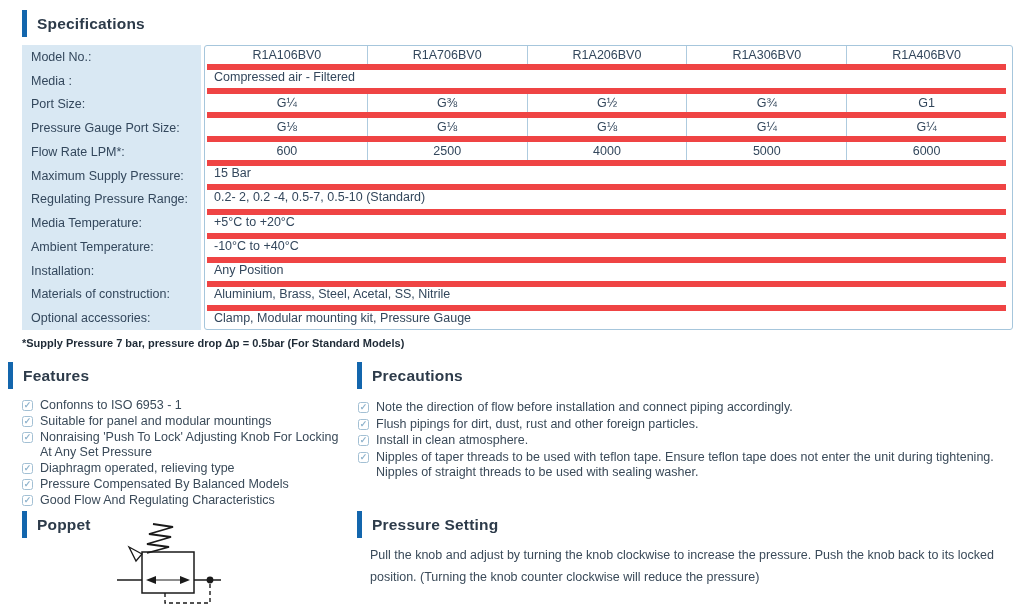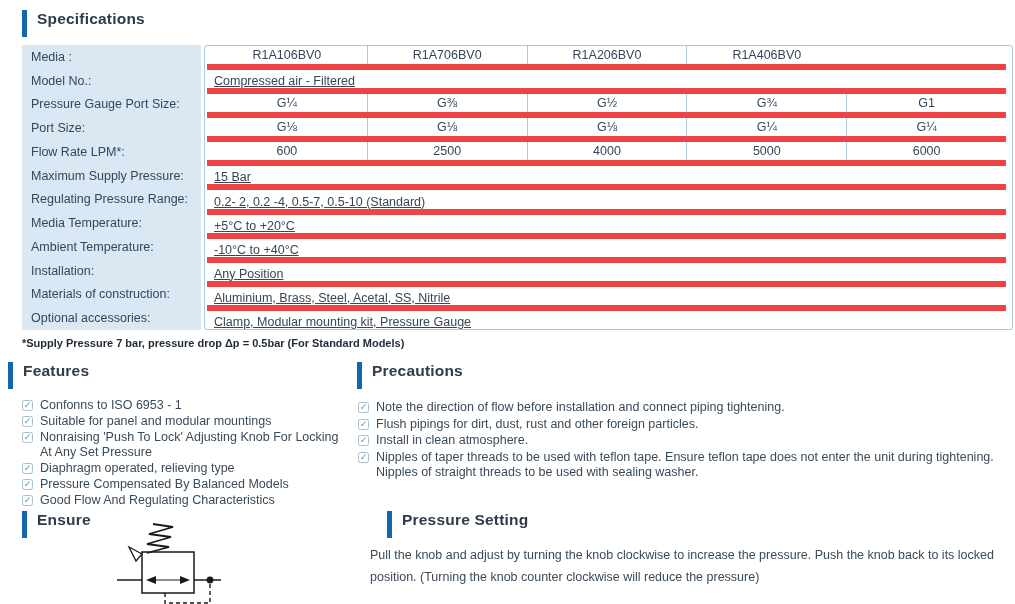--- a/index.html
+++ b/index.html
@@ -11,20 +11,21 @@
     height: 604px;
     background: #ffffff;
     overflow: hidden;
     color: #33475c;
   }
 
   
   .section-heading {
     position: absolute;
     display: flex;
+    align-items: center;
     gap: 10px;
   }
   .accent-bar {
     width: 5px;
     height: 27px;
     background: #1366ad;
     flex: none;
   }
   .section-title {
     font-size: 15.5px;
@@ -81,23 +82,22 @@
   .drow.cols .cell {
     display: flex;
     align-items: center;
     justify-content: center;
     border-left: 1px solid #aecbdf;
     text-align: center;
   }
   .drow.cols .cell:first-child { border-left: none; }
   .drow.full {
     display: flex;
-    align-items: flex-end;
+    align-items: flex-start;
     padding-left: 7px;
-    text-decoration: underline;
   }
 
   .footnote {
     position: absolute;
     left: 22px;
     top: 337px;
     font-size: 11px;
     font-weight: bold;
     color: #1e2a36;
     text-align: right;
@@ -153,38 +153,39 @@
 
 <div class="page">
 
   <div class="section-heading" style="left:22px; top:10px;">
     <span class="accent-bar"></span>
     <span class="section-title">Specifications</span>
   </div>
 
   <div class="spec-table">
     <div class="label-col">
+      <div>Model No.:</div>
       <div>Media :</div>
-      <div>Model No.:</div>
+      <div>Port Size:</div>
       <div>Pressure Gauge Port Size:</div>
-      <div>Port Size:</div>
       <div>Flow Rate LPM*:</div>
       <div>Maximum Supply Pressure:</div>
       <div>Regulating Pressure Range:</div>
       <div>Media Temperature:</div>
       <div>Ambient Temperature:</div>
       <div>Installation:</div>
       <div>Materials of construction:</div>
       <div>Optional accessories:</div>
     </div>
     <div class="data-col">
       <div class="drow cols">
         <div class="cell">R1A106BV0</div>
         <div class="cell">R1A706BV0</div>
         <div class="cell">R1A206BV0</div>
+        <div class="cell">R1A306BV0</div>
         <div class="cell">R1A406BV0</div>
       </div>
       <div class="drow full">
         <span>Compressed air - Filtered</span>
       </div>
       <div class="drow cols">
         <div class="cell">G¼</div>
         <div class="cell">G⅜</div>
         <div class="cell">G½</div>
         <div class="cell">G¾</div>
@@ -263,39 +264,39 @@
   </ul>
 
   <div class="section-heading" style="left:357px; top:362px;">
     <span class="accent-bar"></span>
     <span class="section-title">Precautions</span>
   </div>
 
   <ul class="check-list" id="precautions-list">
     <li>
         <span class="checkbox">✓</span>
-        <span>Note the direction of flow before installation and connect piping tightening.</span>
+        <span>Note the direction of flow before installation and connect piping accordingly.</span>
       </li>
     <li>
         <span class="checkbox">✓</span>
         <span>Flush pipings for dirt, dust, rust and other foreign particles.</span>
       </li>
     <li>
         <span class="checkbox">✓</span>
         <span>Install in clean atmosphere.</span>
       </li>
     <li>
         <span class="checkbox">✓</span>
         <span>Nipples of taper threads to be used with teflon tape. Ensure teflon tape does not enter the unit during tightening. Nipples of straight threads to be used with sealing washer.</span>
       </li>
   </ul>
 
   <div class="section-heading" style="left:22px; top:511px;">
     <span class="accent-bar"></span>
-    <span class="section-title">Ensure</span>
+    <span class="section-title">Poppet</span>
   </div>
 
   <svg id="symbol-svg" width="130" height="86" viewBox="0 0 130 86" fill="none" xmlns="http://www.w3.org/2000/svg">
 
     <polyline points="44,32 66,26 44,23 68,16 46,13 70,6 50,3" stroke="#1a1a1a" stroke-width="1.8" fill="none"></polyline>
 
     <polygon points="39,33 26,26 33,40" stroke="#1a1a1a" stroke-width="1.3" fill="none"></polygon>
 
     <rect x="39" y="31" width="52" height="41" stroke="#1a1a1a" stroke-width="1.5" fill="none"></rect>
 
@@ -304,20 +305,20 @@
 
     <line x1="46" y1="59" x2="84" y2="59" stroke="#8d8d8d" stroke-width="2"></line>
     <polygon points="43,59 53,55 53,63" fill="#1a1a1a"></polygon>
     <polygon points="87,59 77,55 77,63" fill="#1a1a1a"></polygon>
 
     <circle cx="107" cy="59" r="3.4" fill="#1a1a1a"></circle>
 
     <polyline points="62,72 62,82 107,82 107,63" stroke="#1a1a1a" stroke-width="1.4" stroke-dasharray="4,3" fill="none"></polyline>
   </svg>
 
-  <div class="section-heading" style="left:357px; top:511px;margin-left:30px;">
+  <div class="section-heading" style="left:357px; top:511px;">
     <span class="accent-bar"></span>
     <span class="section-title">Pressure Setting</span>
   </div>
 
   <div class="body-text" id="pressure-setting-text">Pull the knob and adjust by turning the knob clockwise to increase the pressure. Push the knob back to its locked position. (Turning the knob counter clockwise will reduce the pressure)</div>
 
 </div>
 
 </body></html>

